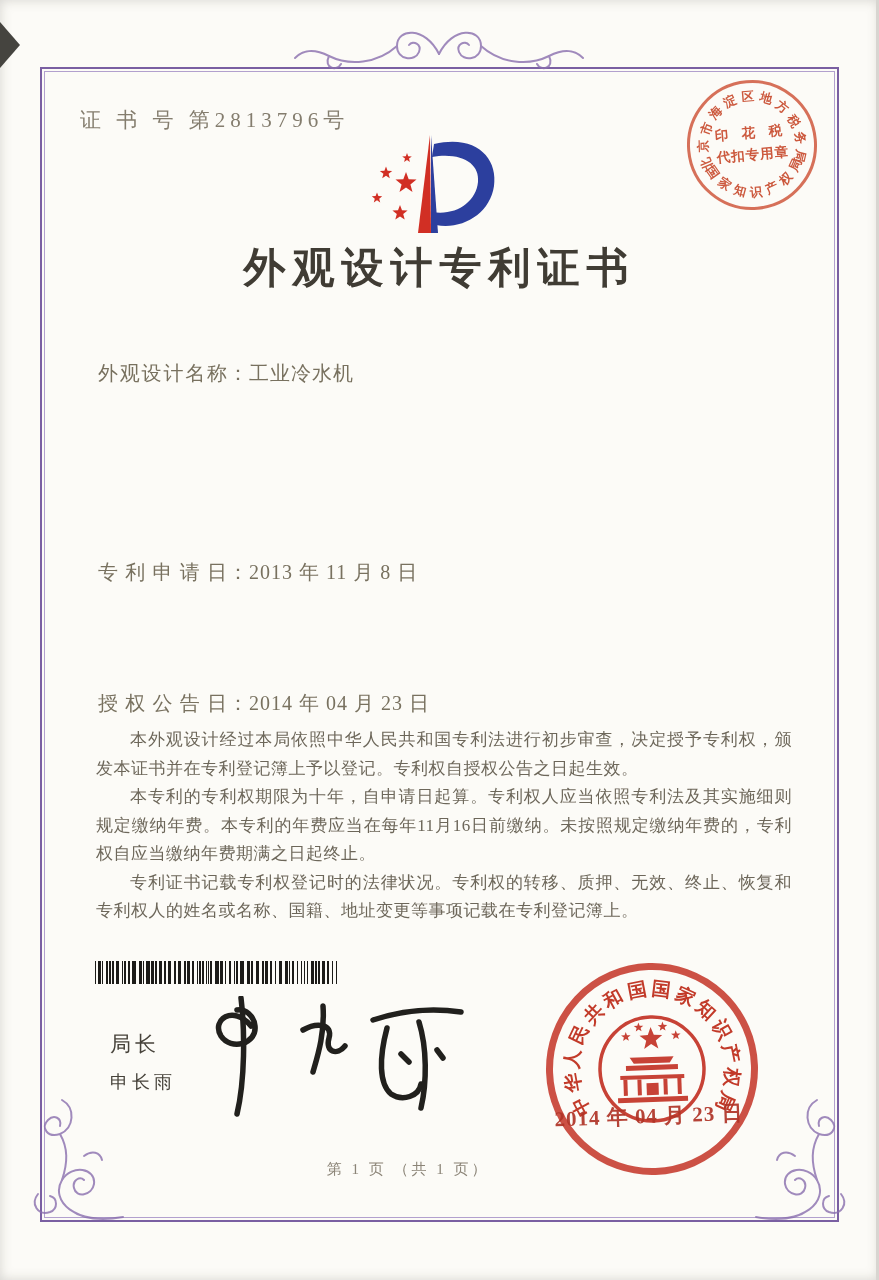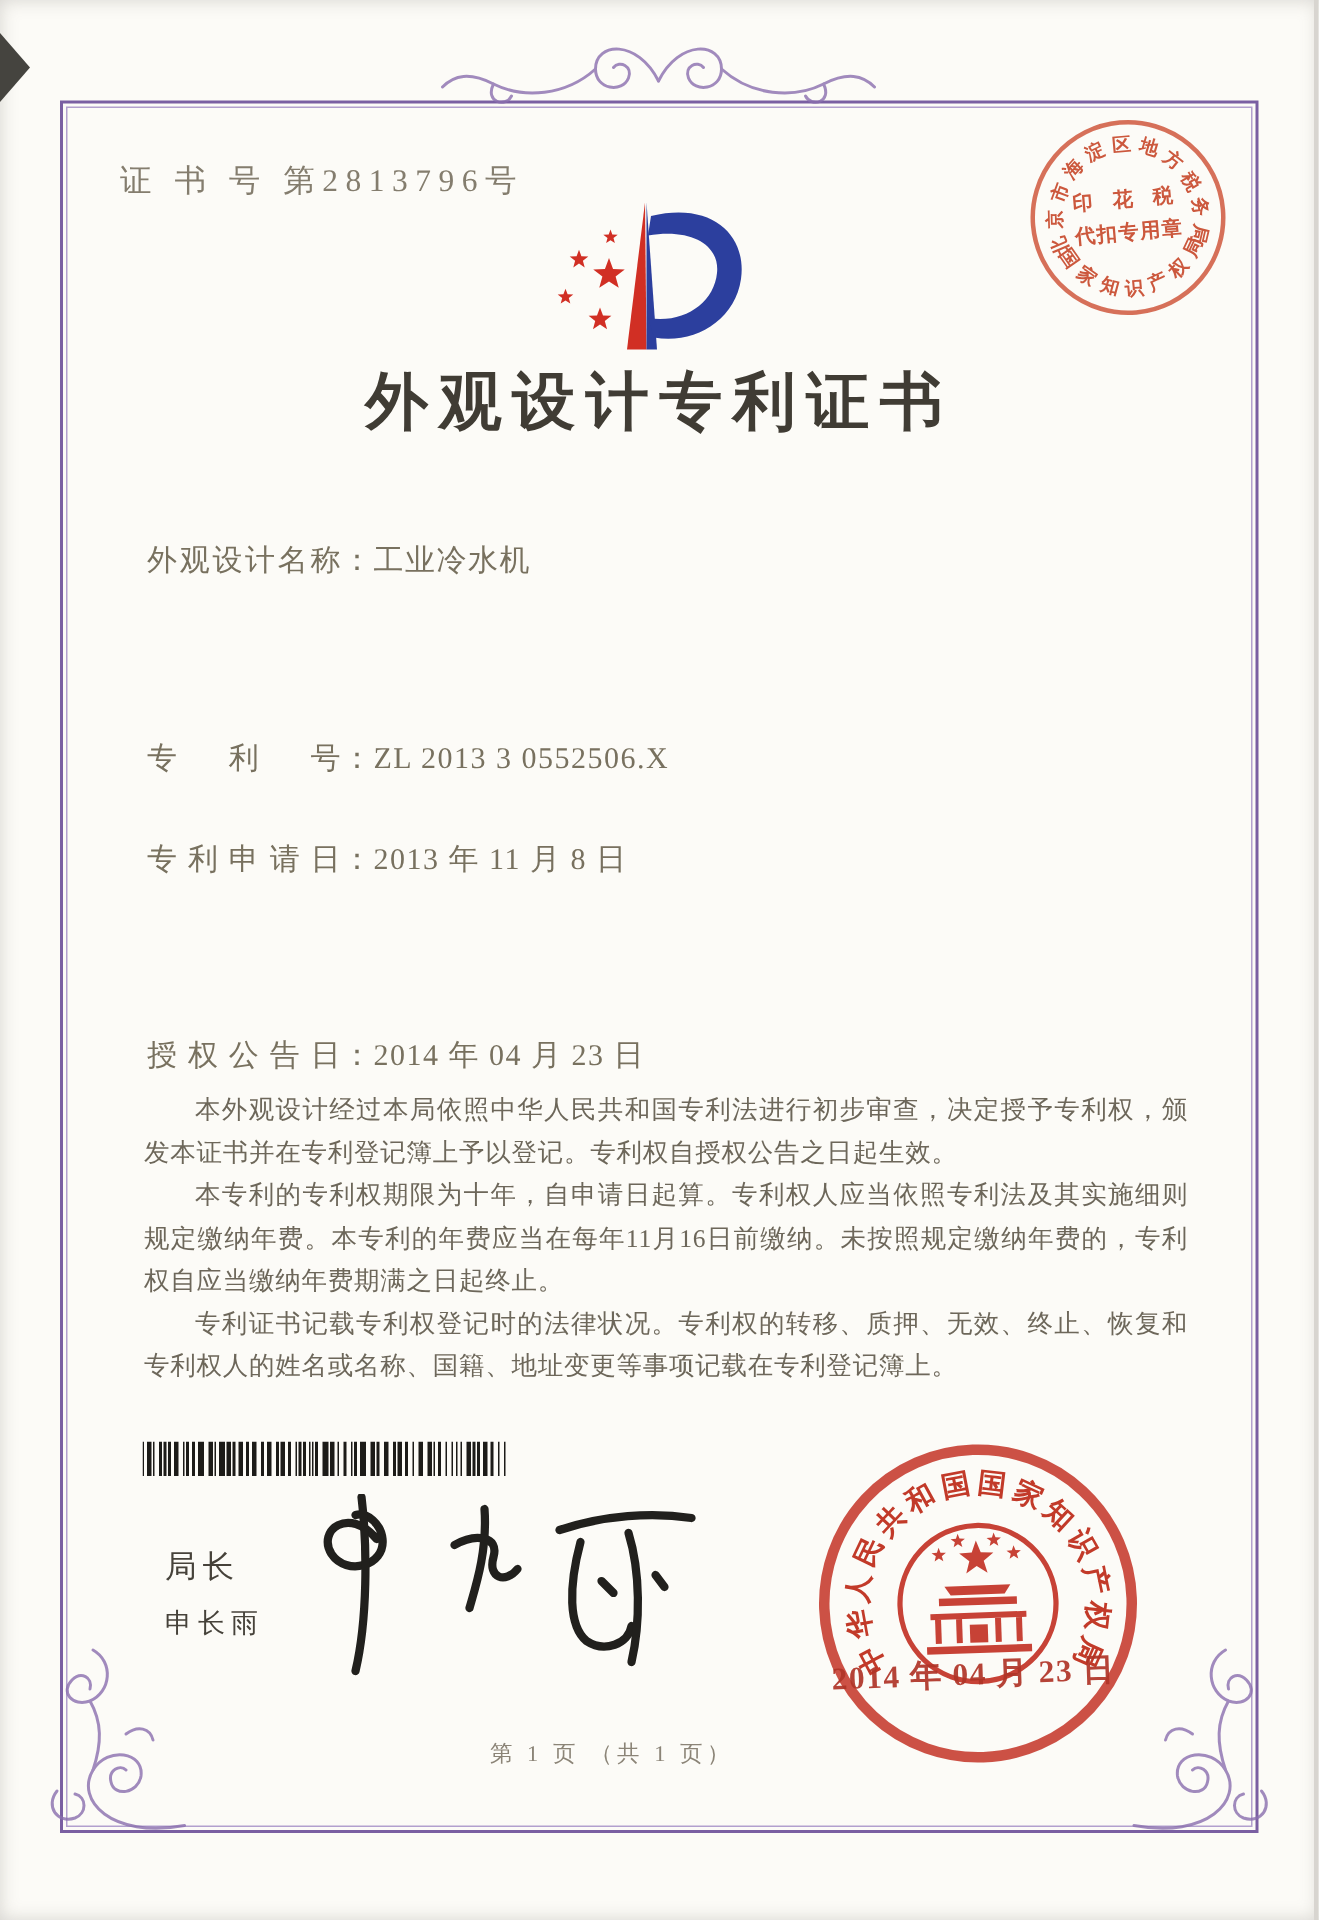--- a/index.html
+++ b/index.html
@@ -103,23 +103,20 @@
       <polygon points="38.0,46.0 40.7,53.3 48.5,53.6 42.4,58.4 44.5,65.9 38.0,61.6 31.5,65.9 33.6,58.4 27.5,53.6 35.3,53.3"></polygon>
       <polygon points="9.0,66.5 10.4,70.1 14.2,70.3 11.2,72.7 12.2,76.4 9.0,74.3 5.8,76.4 6.8,72.7 3.8,70.3 7.6,70.1"></polygon>
       <polygon points="32.0,79.0 34.0,84.3 39.6,84.5 35.2,88.0 36.7,93.5 32.0,90.4 27.3,93.5 28.8,88.0 24.4,84.5 30.0,84.3"></polygon>
     </g>
   </svg>
 
   <div class="title">外观设计专利证书</div>
 
   <div class="field f1">
     <span class="lab">外观设计名称</span><span>：</span><span>工业冷水机</span>
-  </div>
-  <div class="field f3">
-    <span class="lab">专利号</span><span>：</span><span>ZL 2013 3 0552506.X</span>
   </div>
   <div class="field f4">
     <span class="lab">专利申请日</span><span>：</span><span>2013 年 11 月 8 日</span>
   </div>
   <div class="field f6">
     <span class="lab">授权公告日</span><span>：</span><span>2014 年 04 月 23 日</span>
   </div>
 
   <div class="body-text">
     <p>本外观设计经过本局依照中华人民共和国专利法进行初步审查，决定授予专利权，颁发本证书并在专利登记簿上予以登记。专利权自授权公告之日起生效。</p>

